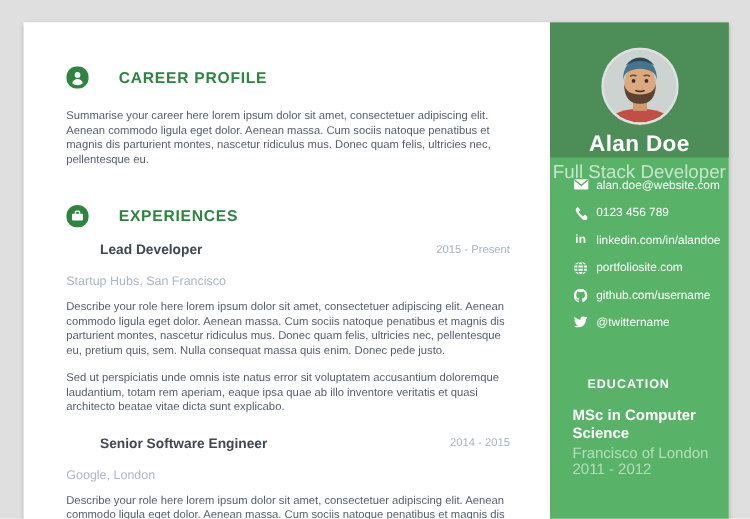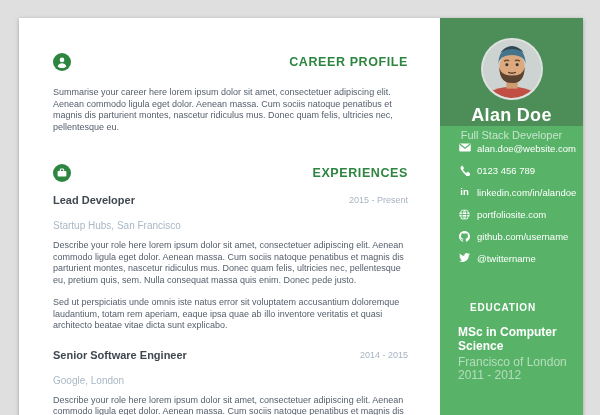--- a/index.html
+++ b/index.html
@@ -19,34 +19,34 @@
     background:#fff;
   }
   
   .main {
     flex:1;
     background:#ffffff;
     box-sizing:border-box;
     padding:35px 32px 0 34px;
     overflow:hidden;
   }
-  .sec-head { display:flex; align-items:center; gap:24px;justify-content:space-between; }
+  .sec-head { display:flex; align-items:center; gap:24px; }
   .sec-head h2 {
     margin:0; font-size:12.5px; font-weight:bold;
     color:#2e8540; letter-spacing:0.6px;
   }
   .sec-icon { width:18px; height:18px; display:inline-flex; flex:0 0 18px; }
   .body-text {
     margin:0; font-size:9px; line-height:11.5px; color:#545e6c;
   }
   .summary { margin-top:16px; }
   .experiences { margin-top:31px; }
   .job-first { margin-top:12px; }
   .job-next { margin-top:17px; }
-  .job-head { display:flex; justify-content:space-between; align-items:center; }
+  .job-head { display:flex; justify-content:space-between; align-items:flex-start;margin-left:27px; }
   .job-head h3 { margin:0; font-size:11px; font-weight:bold; color:#3f4850; }
   .period { font-size:9px; color:#a8b4c2; }
   .company { font-size:10px; color:#aab7c4; margin-top:14px; }
   .job .body-text { margin-top:9px; }
   .job .body-text + .body-text { margin-top:11px; }
   
   .sidebar {
     width:143px; flex:0 0 143px;
     background:#58b368; color:#fff;
     box-sizing:border-box;
@@ -61,21 +61,21 @@
     border-radius:50%; overflow:hidden;
     border:2px solid rgba(255,255,255,0.3);
     box-sizing:border-box;
     background:#cfd5d2;
   }
   .avatar svg { display:block; width:100%; height:100%; }
   .p-name {
     margin:5px 0 0 0; font-size:18px; font-weight:bold;
     color:#fff; letter-spacing:0.3px;
   }
-  .p-role { margin-top:3px; font-size:11px; color:rgba(255,255,255,0.66); }
+  .p-role { margin-top:3px; font-size:15px; color:rgba(255,255,255,0.66); }
   .contact { list-style:none; margin:0; padding:17px 6px 0 18px; }
   .contact li { display:flex; align-items:flex-start; height:22px; font-size:9.5px; color:#fff; }
   .c-ico { width:13px; flex:0 0 13px; display:inline-flex; justify-content:center; margin-right:6px; }
   .li-glyph { font-weight:bold; font-size:9.5px; line-height:1; color:#fff; font-family:"Liberation Sans", sans-serif; }
   .education { margin-top:27px; padding:0 10px 0 18px; }
   .edu-h { margin:12px; font-size:10px; font-weight:bold; letter-spacing:0.8px; color:#fff; }
   .edu-item { margin-top:12px; font-size:12px; }
   .degree { font-weight:bold; color:#fff; margin-bottom:3px; }
   .school, .eperiod { color:rgba(255,255,255,0.55); line-height:13px; }
 </style>

